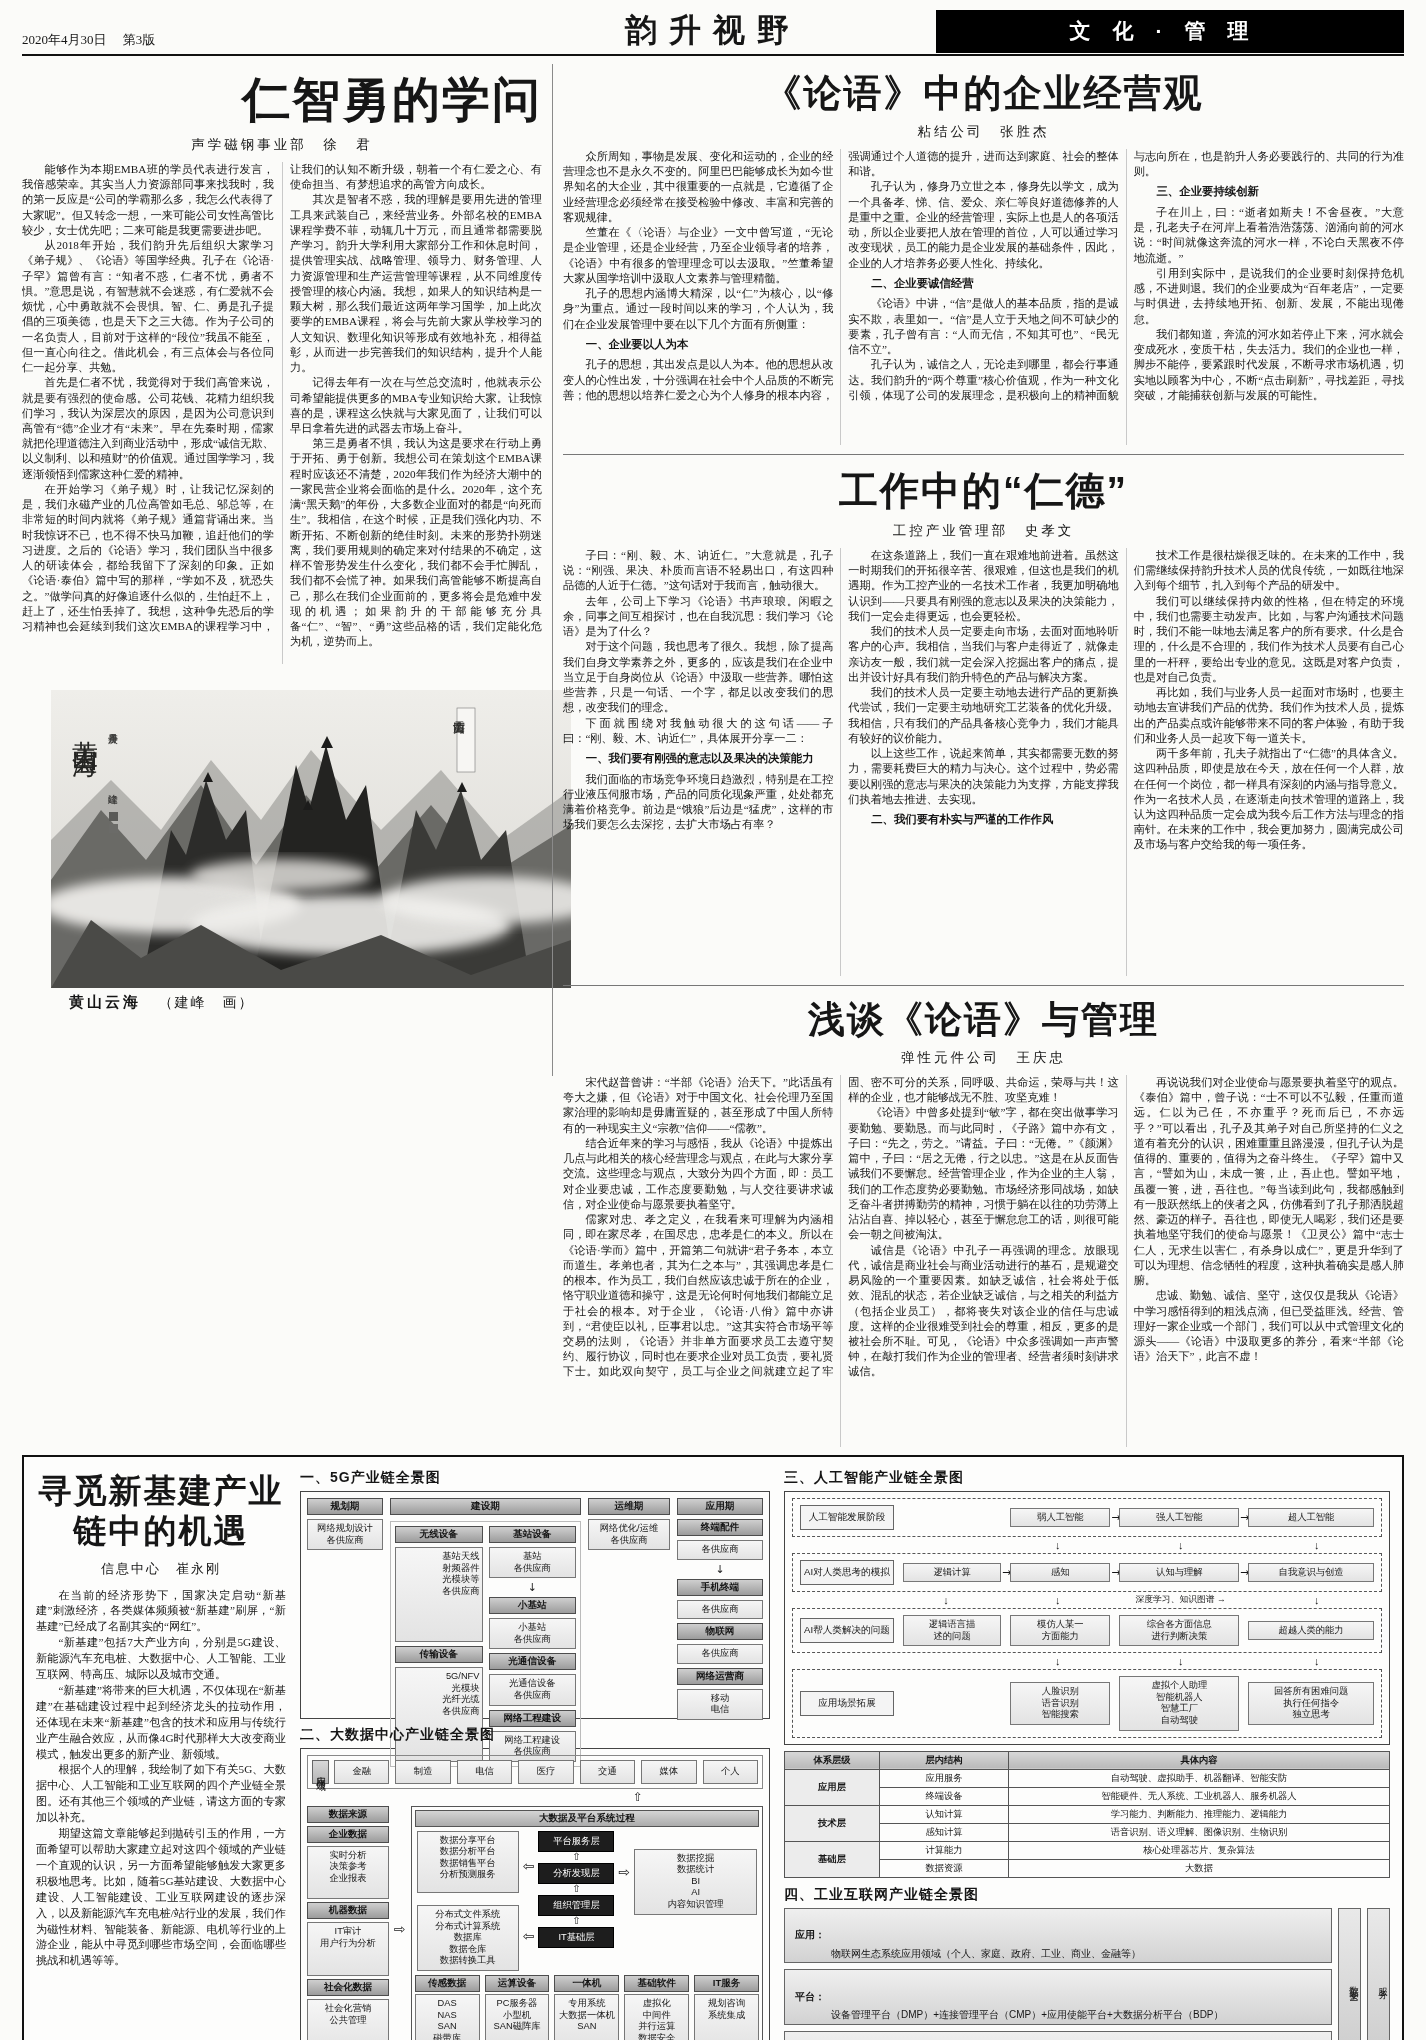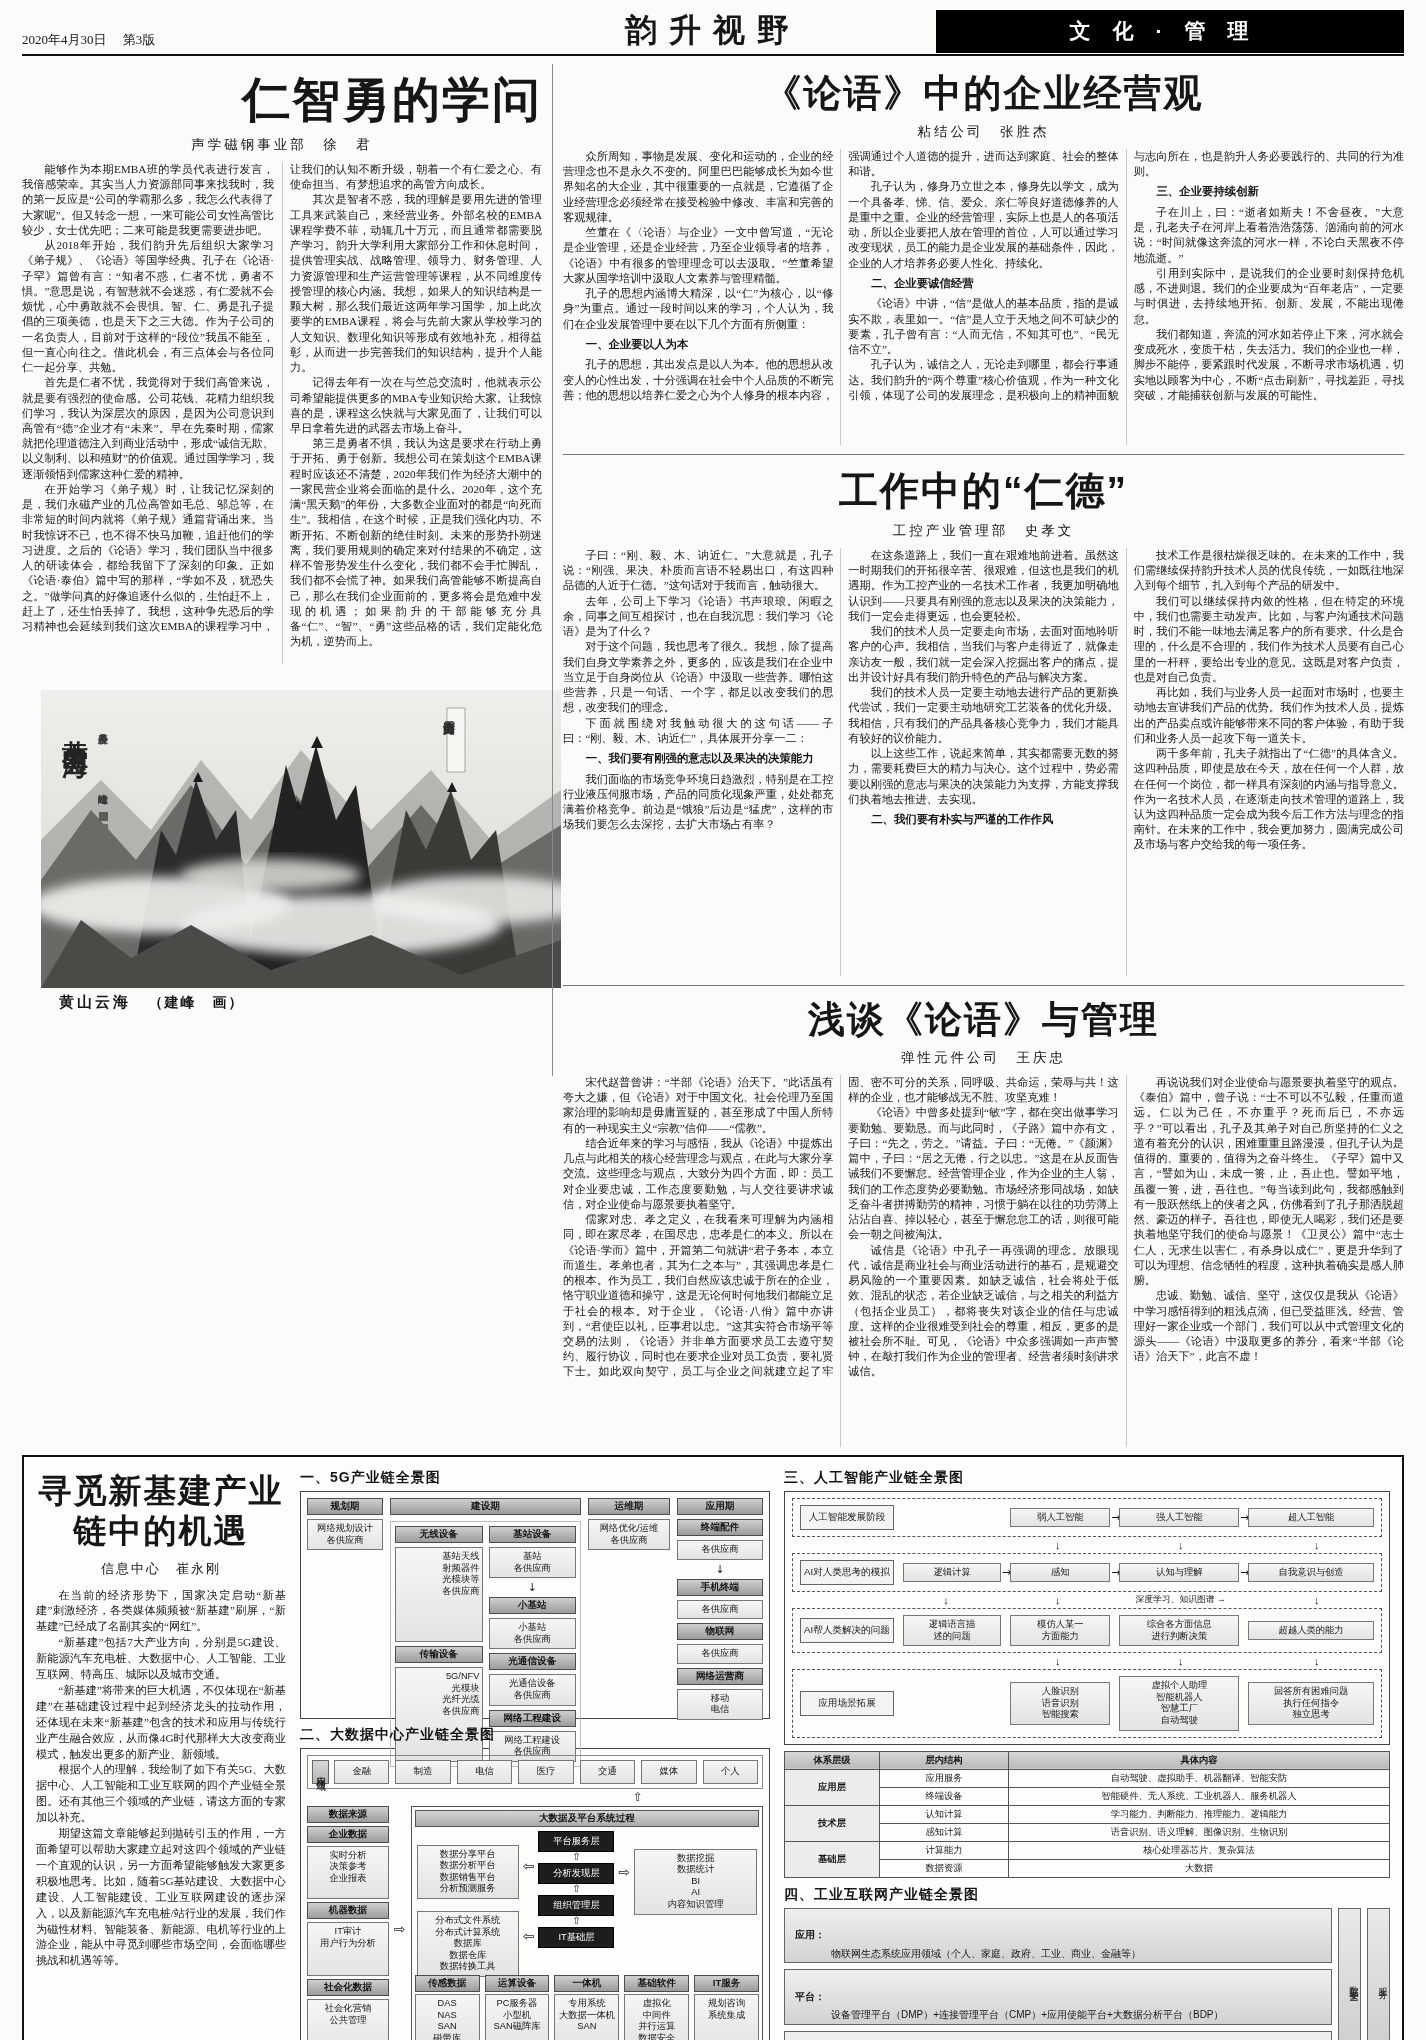--- a/index.html
+++ b/index.html
@@ -31,21 +31,21 @@
   .a1-title{font-size:48px;text-align:right;}
   .a1-body{height:502px;}
   .a2-title{font-size:38px;}
   .a2-body{height:296px;}
   .a3-title{font-size:39px;}
   .a3-body{height:428px;}
   .a4-title{font-size:37px;}
   .a4-body{height:372px;}
   .hsep{border:none;border-top:1px solid #777;margin:9px 0;}
   
-  .painting{margin:10px 3px 0;padding:16px;font-weight:bold;}
+  .painting{margin:10px 13px 0;padding:16px;}
   .painting svg{display:block;}
   .p-caption{font-size:14px;margin-top:5px;padding-left:18px;}
   .p-caption b{font-size:15px;letter-spacing:3px;}
   .p-caption span{margin-left:14px;letter-spacing:2px;}
   
   .lower{margin-top:8px;border:2px solid #111;height:606px;box-sizing:border-box;display:flex;gap:14px;padding:10px 12px;overflow:hidden;background:#fdfdfc;}
   .a5col{width:250px;flex:0 0 auto;}
   .a5-title{font-size:33px;line-height:1.22;margin-top:4px;}
   .a5-byline{font-size:13px;letter-spacing:2px;margin:8px 0 10px;}
   .a5-body{font-size:11.2px;line-height:1.42;height:456px;}
@@ -70,21 +70,21 @@
   .vlab{writing-mode:vertical-rl;text-orientation:upright;background:linear-gradient(#d8d8d8,#b5b5b5);border:1px solid #666;font-size:9.5px;letter-spacing:2px;padding:2px 1px;text-align:center;font-family:"Liberation Sans",sans-serif;}
   .dbig-apps{display:flex;gap:6px;flex:1;align-items:center;}
   .dbig-apps .cell{flex:1;padding:5px 2px;}
   .uparr{height:13px;font-size:12px;text-align:right;padding-right:120px;}
   .dbig-main{display:flex;gap:5px;flex:1;min-height:0;}
   .srccol{width:82px;flex:0 0 auto;display:flex;flex-direction:column;gap:3px;}
   .srccol .cell{flex:1;}
   .bigproc{flex:1;border:1px solid #555;display:flex;flex-direction:column;padding:3px;min-width:0;}
   .prochdr{background:linear-gradient(#d5d5d5,#ababab);border:1px solid #555;text-align:center;font-size:9.6px;font-weight:700;font-family:"Liberation Sans",sans-serif;padding:1px 0;}
   .procbody{display:flex;gap:4px;flex:1;padding:4px 2px;min-height:0;}
-  .lstack{width:102px;display:flex;flex-direction:column;gap:12px;margin-top:14px;}
+  .lstack{width:102px;display:flex;flex-direction:column;gap:12px;}
   .lstack .cell{flex:1;}
   .larr{display:flex;flex-direction:column;justify-content:space-around;font-size:14px;}
   .mstack{width:76px;display:flex;flex-direction:column;align-items:stretch;}
   .mstack .arrow{font-size:10px;height:11px;}
   .rarrcol{display:flex;flex-direction:column;font-size:14px;padding-top:34px;}
   .rstack{flex:1;padding-top:18px;}
   .procbottom{display:flex;gap:5px;height:74px;}
   .bb{flex:1;display:flex;flex-direction:column;gap:2px;}
   .bb .cell{flex:1;}
   

